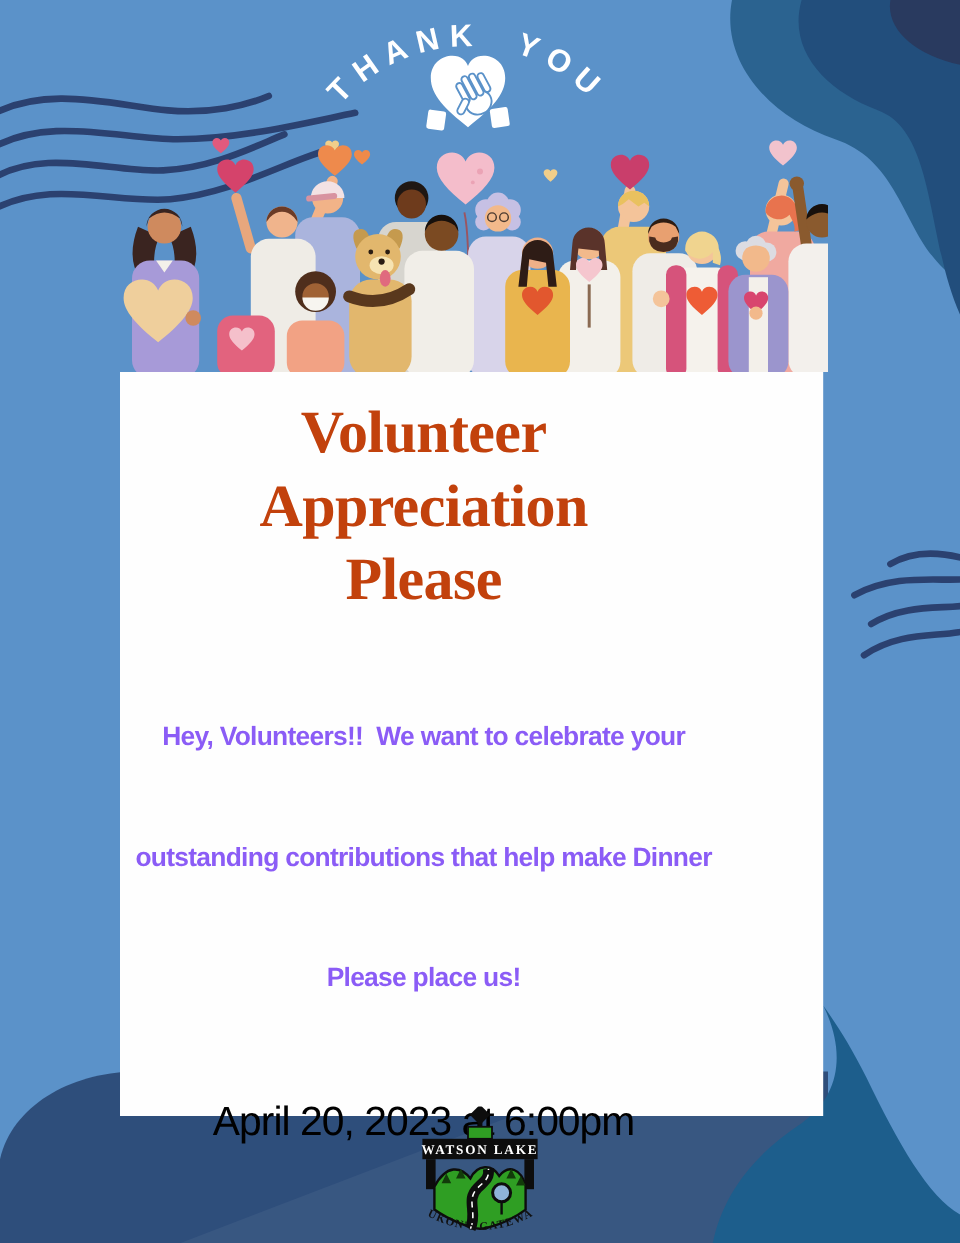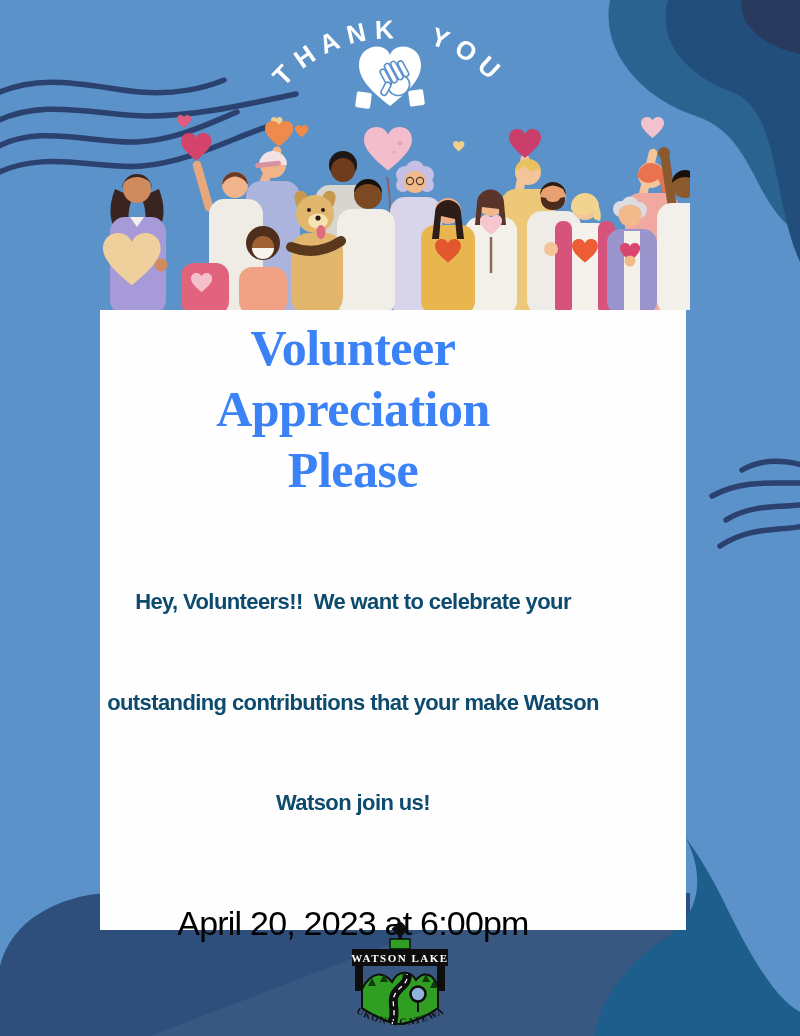--- a/index.html
+++ b/index.html
@@ -24,26 +24,26 @@
   .ty span:nth-child(8){transform:translate(-50%,-50%) rotate(42deg)  translateY(-148px);}
   .heart-hands{position:absolute;left:352px;top:42px;z-index:1;}
   .crowd{position:absolute;left:85px;top:115px;z-index:1;}
   
   .card{
     position:absolute;left:100px;top:310px;width:586px;height:620px;
     background:#fefefe;z-index:2;box-sizing:border-box;
     padding:8px 80px 0 0;text-align:center;
   }
   .title{
-    margin:0;font:700 50px/61px "Liberation Serif",serif;
-    color:#3b82f6;letter-spacing:-0.5px;white-space:nowrap;
+    margin:12px;font:700 50px/61px "Liberation Serif",serif;
+    color:#c2410c;letter-spacing:-0.5px;white-space:nowrap;
   }
   .intro{
     margin:17px 0 0;font:700 22px/33.5px "Liberation Sans",sans-serif;
-    color:#0c4a6e;letter-spacing:-0.6px;white-space:pre;
+    color:#8b5cf6;letter-spacing:-0.6px;white-space:pre;
   }
   .when{margin-top:13px;color:#000;}
   .when div{font-size:34px;line-height:47px;font-weight:500;letter-spacing:-0.8px;white-space:nowrap;}
   .logo{position:absolute;left:338px;top:922px;z-index:3;}
 </style>
 </head>
 <body>
 
 <div class="poster">
 
@@ -267,22 +267,22 @@
   </svg>
 
   <div class="card">
     <h1 class="title">
       <div>Volunteer</div>
       <div>Appreciation</div>
       <div>Please</div>
     </h1>
     <div class="intro">
       <div>Hey, Volunteers!!  We want to celebrate your</div>
-      <div>outstanding contributions that your make Watson</div>
-      <div>Watson join us!</div>
+      <div>outstanding contributions that help make Dinner</div>
+      <div>Please place us!</div>
     </div>
     <div class="when">
       <div>April 20, 2023 at 6:00pm</div>
 
     </div>
 
   </div>
 
   <svg class="logo" width="124" height="112" viewBox="0 0 124 112">
     <rect x="60.5" y="10" width="3.5" height="18" fill="#0c0c0c"></rect>

